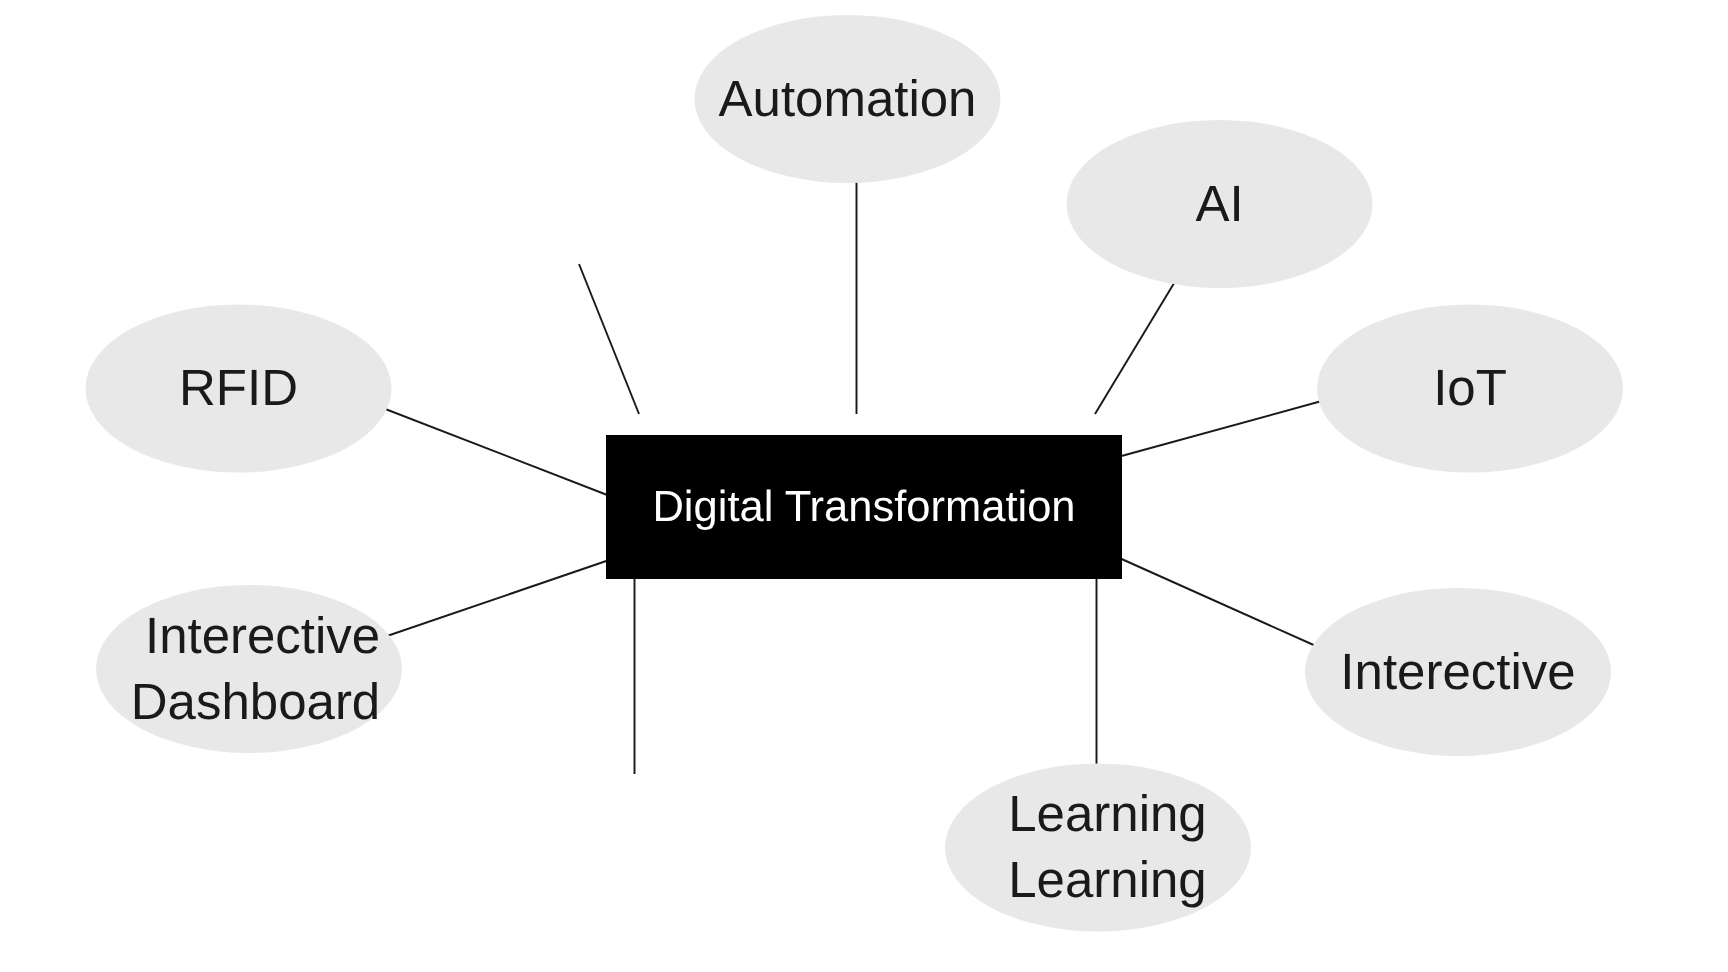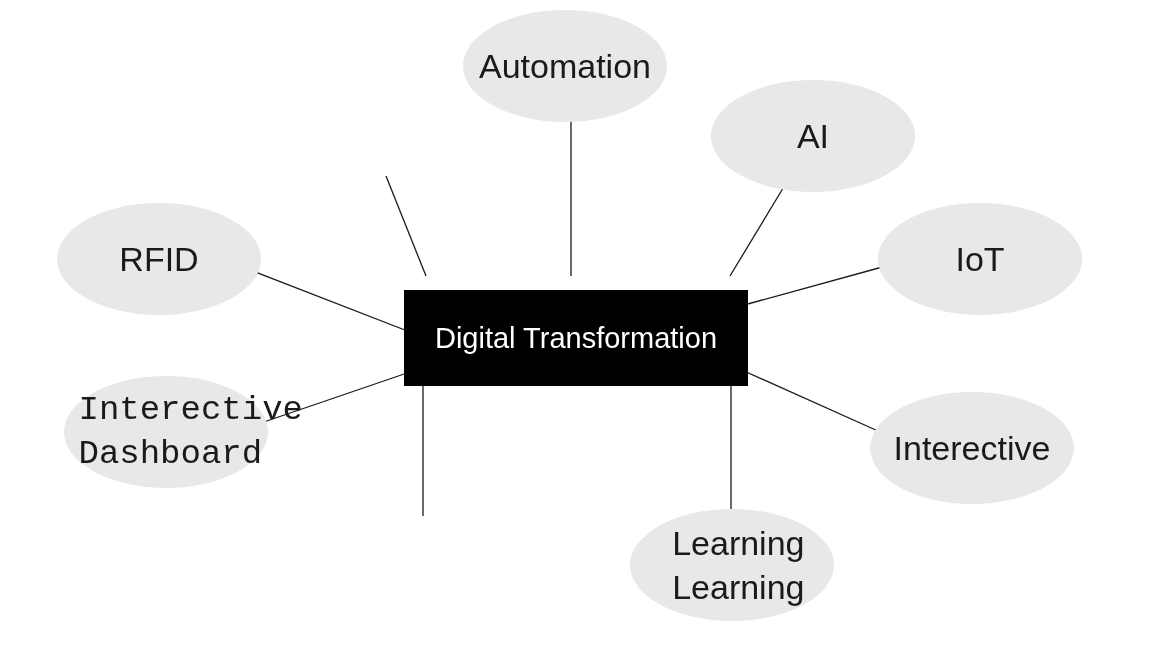--- a/index.html
+++ b/index.html
@@ -69,21 +69,21 @@
     font-size: 29px;
     color: var(--center-text, #ffffff);
     white-space: nowrap;
   }
   
   .n-automation { left: 463px; top: 10px; }
   .n-cloud      { left: 231px; top: 80px; }
   .n-ai         { left: 711px; top: 80px; }
   .n-rfid       { left: 57px;  top: 203px; }
   .n-iot        { left: 878px; top: 203px; }
-  .n-dashboard  { left: 64px;  top: 376px; font-family: Liberation Mono, monospace; }
+  .n-dashboard  { left: 64px;  top: 390px; }
   .n-blockchain { left: 870px; top: 392px; }
   .n-printing   { left: 319px; top: 509px; }
   .n-ml         { left: 630px; top: 509px; }
 </style>
 </head>
 <body>
 
 <div class="canvas">
 
   <svg class="edges" viewBox="0 0 1152 648">

